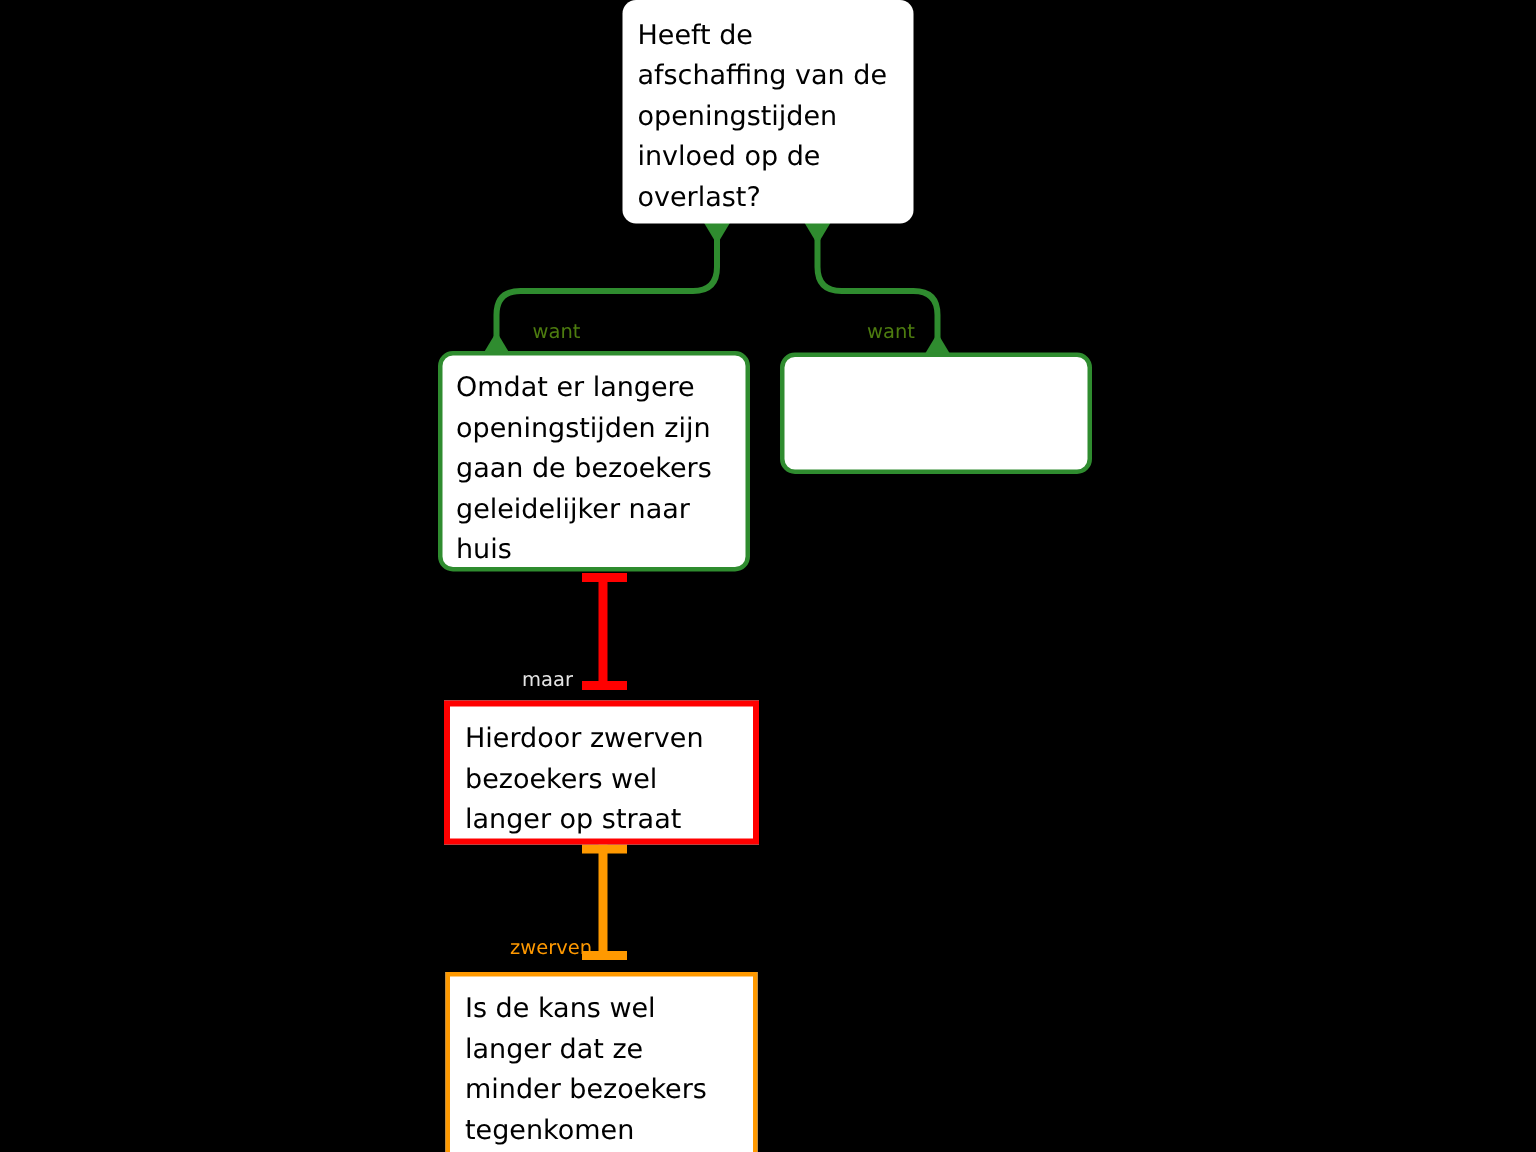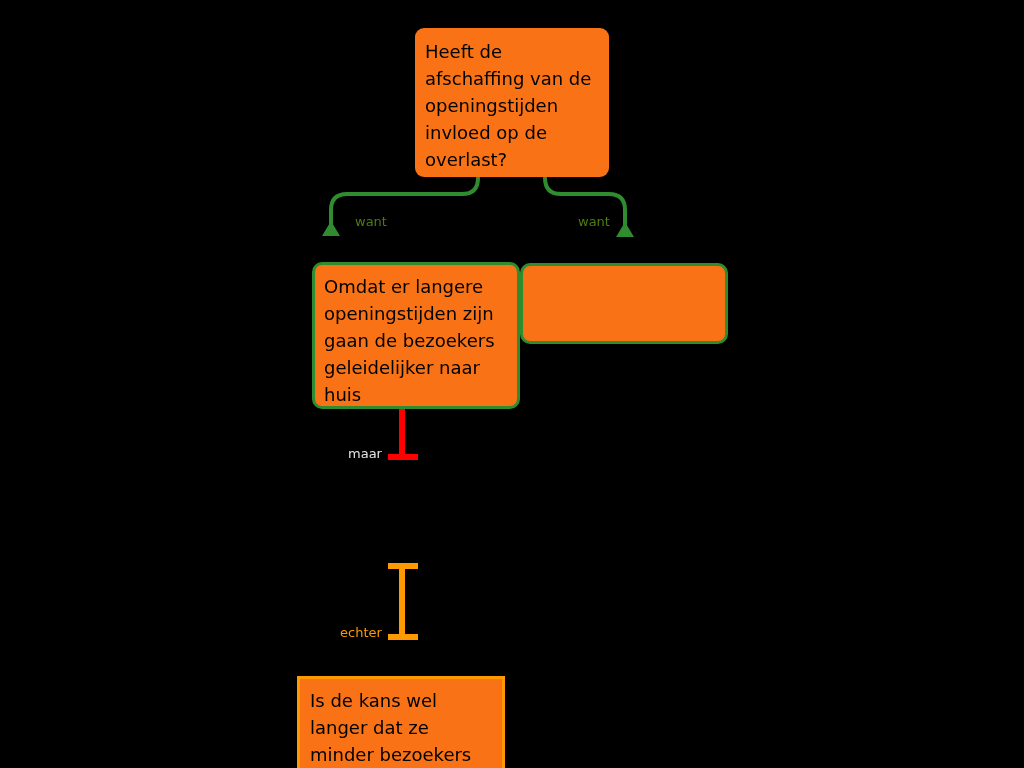--- a/index.html
+++ b/index.html
@@ -27,24 +27,23 @@
     left: 0;
     top: 0;
     width: 1024px;
     height: 768px;
     pointer-events: none;
   }
 
   
   .node {
     position: absolute;
-    background: #f97316;
+    background: #ffffff;
     box-sizing: border-box;
     overflow: hidden;
-    margin-top: 28px;
   }
   .node .node-text {
     display: block;
     color: #000000;
     font-size: 18px;
     line-height: 27px;
     white-space: pre-line;
     letter-spacing: 0px;
   }
 
@@ -63,21 +62,21 @@
 
   
   .node-green {
     border: 3px solid #2f8c2f;
     border-radius: 10px;
   }
   .node-green .node-text {
     padding: 8px 9px 0 9px;
   }
   #node-reason-1 {
-    left: 312px;
+    left: 292px;
     top: 234px;
     width: 208px;
     height: 147px;
   }
   #node-reason-2 {
     left: 520px;
     top: 235px;
     width: 208px;
     height: 81px;
   }
@@ -159,32 +158,35 @@
     <g>
       <rect x="388" y="563" width="30" height="6" fill="#ff9900"></rect>
       <rect x="399" y="563" width="6" height="71" fill="#ff9900"></rect>
       <rect x="388" y="634" width="30" height="6" fill="#ff9900"></rect>
     </g>
   </svg>
 
   <span class="edge-label green" id="label-want-1">want</span>
   <span class="edge-label green" id="label-want-2">want</span>
   <span class="edge-label red" id="label-maar">maar</span>
-  <span class="edge-label orange" id="label-echter">echter</span>
+  <span class="edge-label orange" id="label-echter">zwerven</span>
 
   <div class="node node-root" id="node-root">
     <span class="node-text">Heeft de afschaffing van de openingstijden invloed op de overlast?</span>
   </div>
 
   <div class="node node-green" id="node-reason-1">
     <span class="node-text">Omdat er langere openingstijden zijn gaan de bezoekers geleidelijker naar huis</span>
   </div>
 
   <div class="node node-green" id="node-reason-2">
     <span class="node-text"></span>
   </div>
 
+  <div class="node node-red" id="node-objection">
+    <span class="node-text">Hierdoor zwerven bezoekers wel langer op straat</span>
+  </div>
 
   <div class="node node-orange" id="node-qualifier">
     <span class="node-text">Is de kans wel langer dat ze minder bezoekers tegenkomen</span>
   </div>
 
 </div>
 
 </body></html>

